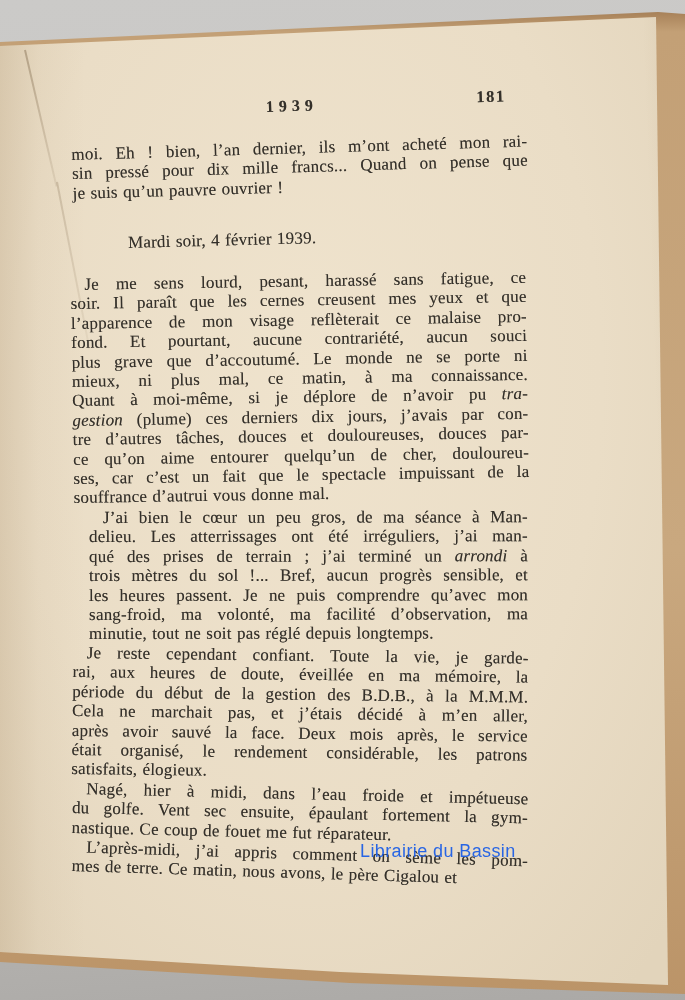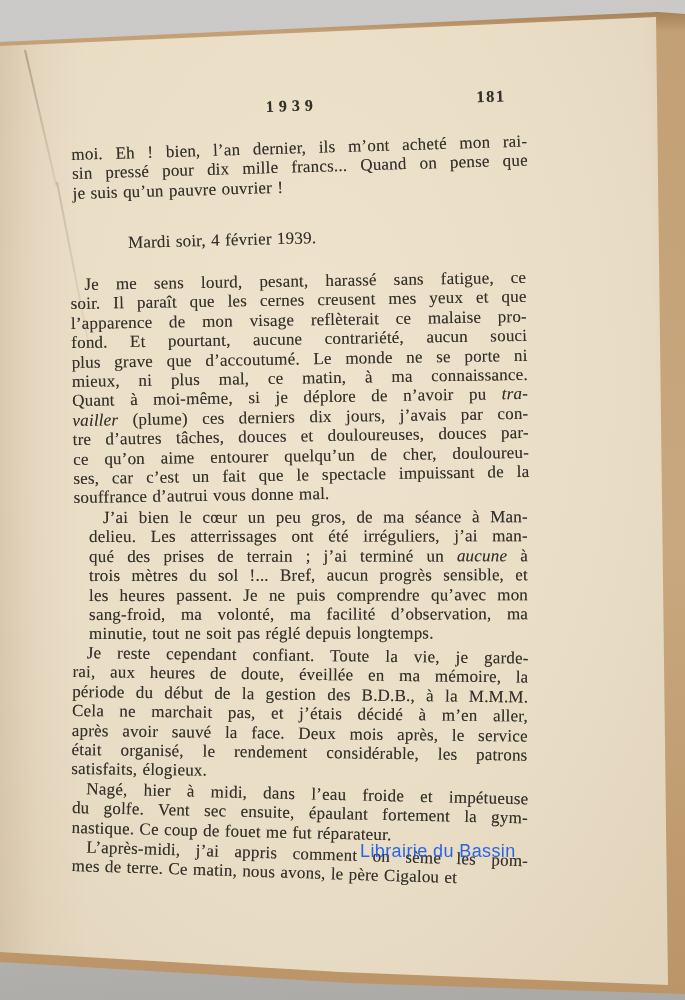--- a/index.html
+++ b/index.html
@@ -89,30 +89,30 @@
         <div class="line last">Mardi soir, 4 février 1939.</div>
       </div>
       <div class="para body indent">
         <div class="line">Je me sens lourd, pesant, harassé sans fatigue, ce</div>
         <div class="line">soir. Il paraît que les cernes creusent mes yeux et que</div>
         <div class="line">l’apparence de mon visage reflèterait ce malaise pro-</div>
         <div class="line">fond. Et pourtant, aucune contrariété, aucun souci</div>
         <div class="line">plus grave que d’accoutumé. Le monde ne se porte ni</div>
         <div class="line">mieux, ni plus mal, ce matin, à ma connaissance.</div>
         <div class="line">Quant à moi-même, si je déplore de n’avoir pu <i>tra-</i></div>
-        <div class="line"><i>vailler</i> (plume) ces derniers dix jours, j’avais par con-</div>
+        <div class="line"><i>gestion</i> (plume) ces derniers dix jours, j’avais par con-</div>
         <div class="line">tre d’autres tâches, douces et douloureuses, douces par-</div>
         <div class="line">ce qu’on aime entourer quelqu’un de cher, douloureu-</div>
         <div class="line">ses, car c’est un fait que le spectacle impuissant de la</div>
         <div class="line last">souffrance d’autrui vous donne mal.</div>
       </div>
       <div class="para body indent">
         <div class="line">J’ai bien le cœur un peu gros, de ma séance à Man-</div>
         <div class="line">delieu. Les atterrissages ont été irréguliers, j’ai man-</div>
-        <div class="line">qué des prises de terrain ; j’ai terminé un <i>aucune</i> à</div>
+        <div class="line">qué des prises de terrain ; j’ai terminé un <i>arrondi</i> à</div>
         <div class="line">trois mètres du sol !... Bref, aucun progrès sensible, et</div>
         <div class="line">les heures passent. Je ne puis comprendre qu’avec mon</div>
         <div class="line">sang-froid, ma volonté, ma facilité d’observation, ma</div>
         <div class="line last">minutie, tout ne soit pas réglé depuis longtemps.</div>
       </div>
       <div class="para body indent">
         <div class="line">Je reste cependant confiant. Toute la vie, je garde-</div>
         <div class="line">rai, aux heures de doute, éveillée en ma mémoire, la</div>
         <div class="line">période du début de la gestion des B.D.B., à la M.M.M.</div>
         <div class="line">Cela ne marchait pas, et j’étais décidé à m’en aller,</div>

